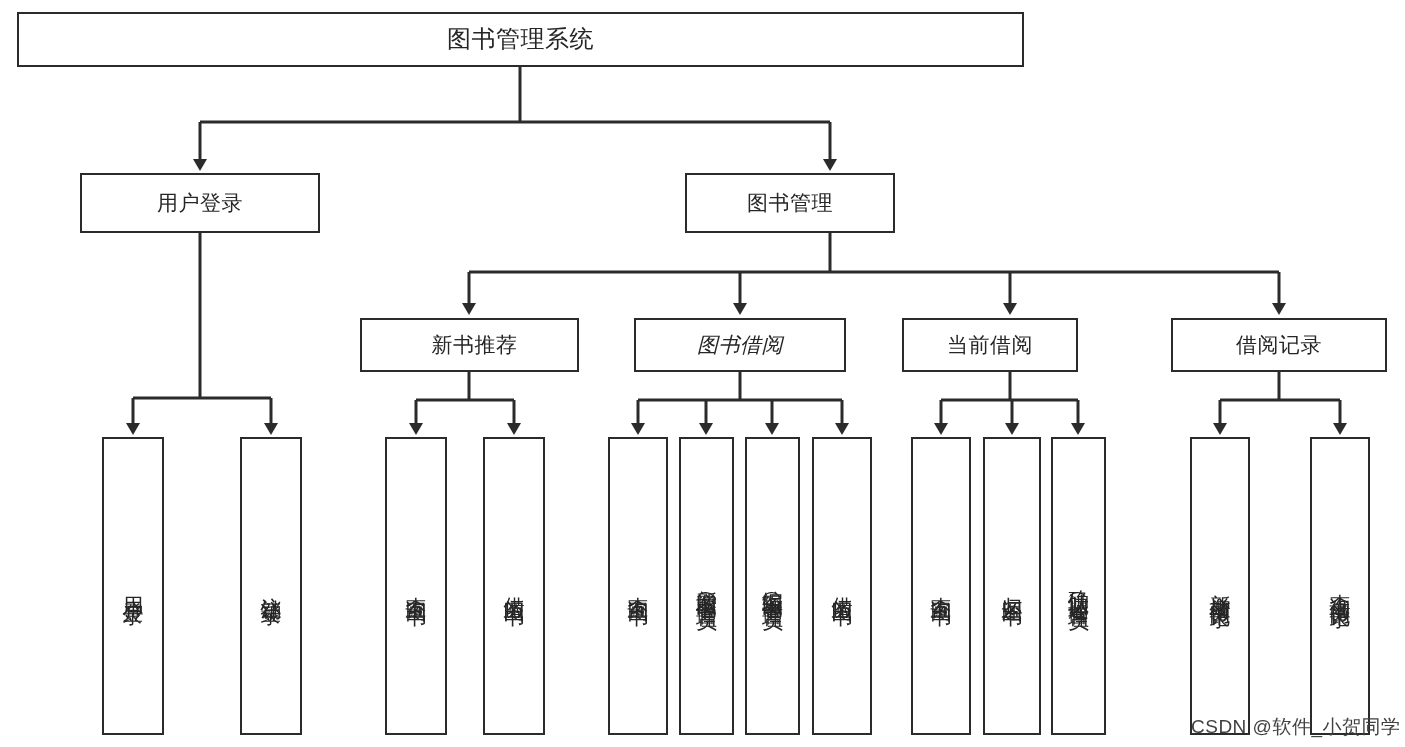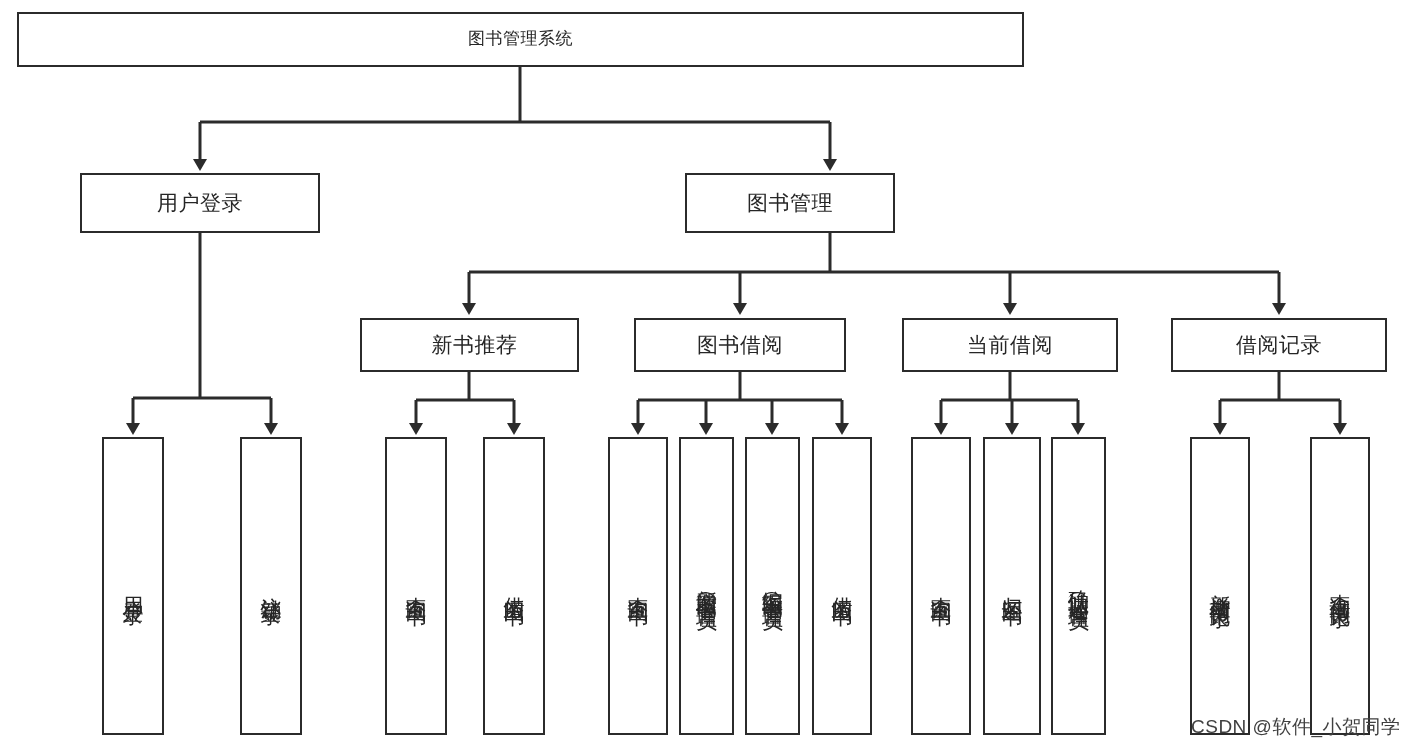--- a/index.html
+++ b/index.html
@@ -36,21 +36,21 @@
     justify-content: center;
     color: #262626;
   }
   .node-h {
     font-size: 21px;
     line-height: 1.2;
     letter-spacing: 0.5px;
     white-space: nowrap;
   }
   .node-root {
-    font-size: 17px;
+    font-size: 24px;
     text-align: center;
   }
   
   .node-v {
     writing-mode: vertical-rl;
     text-orientation: upright;
     font-size: 21px;
     letter-spacing: 3px;
     line-height: 1.05;
     white-space: nowrap;
@@ -122,23 +122,23 @@
   </svg>
 
   <div class="node node-h node-root" style="left:17px; top:12px; width:1007px; height:55px;">图书管理系统</div>
 
   <div class="node node-h" style="left:80px; top:173px; width:240px; height:60px;">用户登录</div>
 
   <div class="node node-h" style="left:685px; top:173px; width:210px; height:60px;">图书管理</div>
 
   <div class="node node-h" style="left:360px; top:318px; width:219px; height:54px;padding-left:10px;">新书推荐</div>
 
-  <div class="node node-h" style="left:634px; top:318px; width:212px; height:54px;">图书借阅</div>
+  <div class="node node-h" style="left:634px; top:318px; width:212px; height:54px;font-style:italic;">图书借阅</div>
 
-  <div class="node node-h" style="left:902px; top:318px; width:216px; height:54px;">当前借阅</div>
+  <div class="node node-h" style="left:902px; top:318px; width:176px; height:54px;">当前借阅</div>
 
   <div class="node node-h" style="left:1171px; top:318px; width:216px; height:54px;">借阅记录</div>
 
   <div class="node node-v" style="left:102px; top:437px; width:62px; height:298px;">用户登录</div>
 
   <div class="node node-v" style="left:240px; top:437px; width:62px; height:298px;">注销登录</div>
 
   <div class="node node-v" style="left:385px; top:437px; width:62px; height:298px;">查询图书</div>
 
   <div class="node node-v" style="left:483px; top:437px; width:62px; height:298px;">借阅图书</div>

